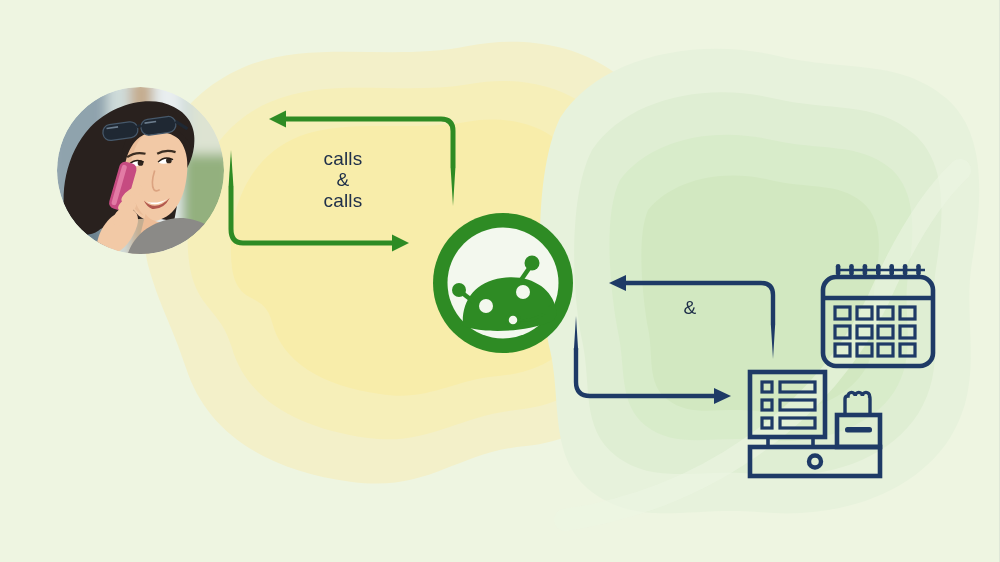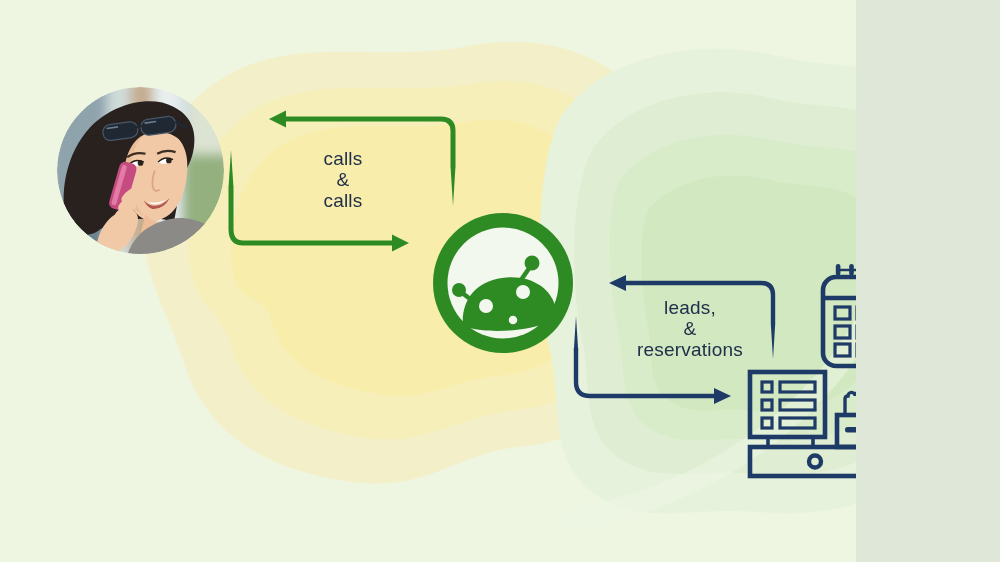--- a/index.html
+++ b/index.html
@@ -1,17 +1,17 @@
 <!DOCTYPE html>
 <html><head>
 <meta charset="utf-8">
 <style>
   html,body{margin:0;padding:0;background:#dfe7d8;}
   .canvas{
-    position:relative;width:856px;height:562px;overflow:hidden;
+    position:relative;width:999px;height:562px;overflow:hidden;
     background:#eef5e1;
     font-family:"Liberation Sans", sans-serif;
   }
   .abs{position:absolute;}
   .flow-label{
     position:absolute;text-align:center;color:#20304a;
     font-size:19px;line-height:21px;letter-spacing:.2px;font-weight:400;
   }
   .flow-label span{display:block;}
   #label-calls{left:278px;top:148px;width:130px;}
@@ -144,23 +144,21 @@
       <polygon points="714,388 714,404 731,396"></polygon>
     </g>
   </svg>
 
   <div class="flow-label" id="label-calls">
     <span>calls</span>
     <span>&amp;</span>
     <span>calls</span>
   </div>
   <div class="flow-label" id="label-leads">
-    <span>leads,</span>
     <span>&amp;</span>
-    <span>reservations</span>
   </div>
 
   <div class="abs" style="left:430px;top:210px">
     <svg width="146" height="146" viewBox="0 0 146 146">
       <circle cx="73" cy="73" r="70" fill="#2e8b24"></circle>
       <circle cx="73" cy="73" r="55.5" fill="#f3f8ee"></circle>
       <g>
         <path fill="#2e8b24" d="M33,116 C31,92 44,72 72,68 C100,64 122,78 126,99 C127,105 126,110 120,112 C95,122 55,124 33,116 Z"></path>
         <circle cx="56" cy="96" r="7" fill="#f3f8ee"></circle>
         <circle cx="93" cy="82" r="7" fill="#f3f8ee"></circle>

